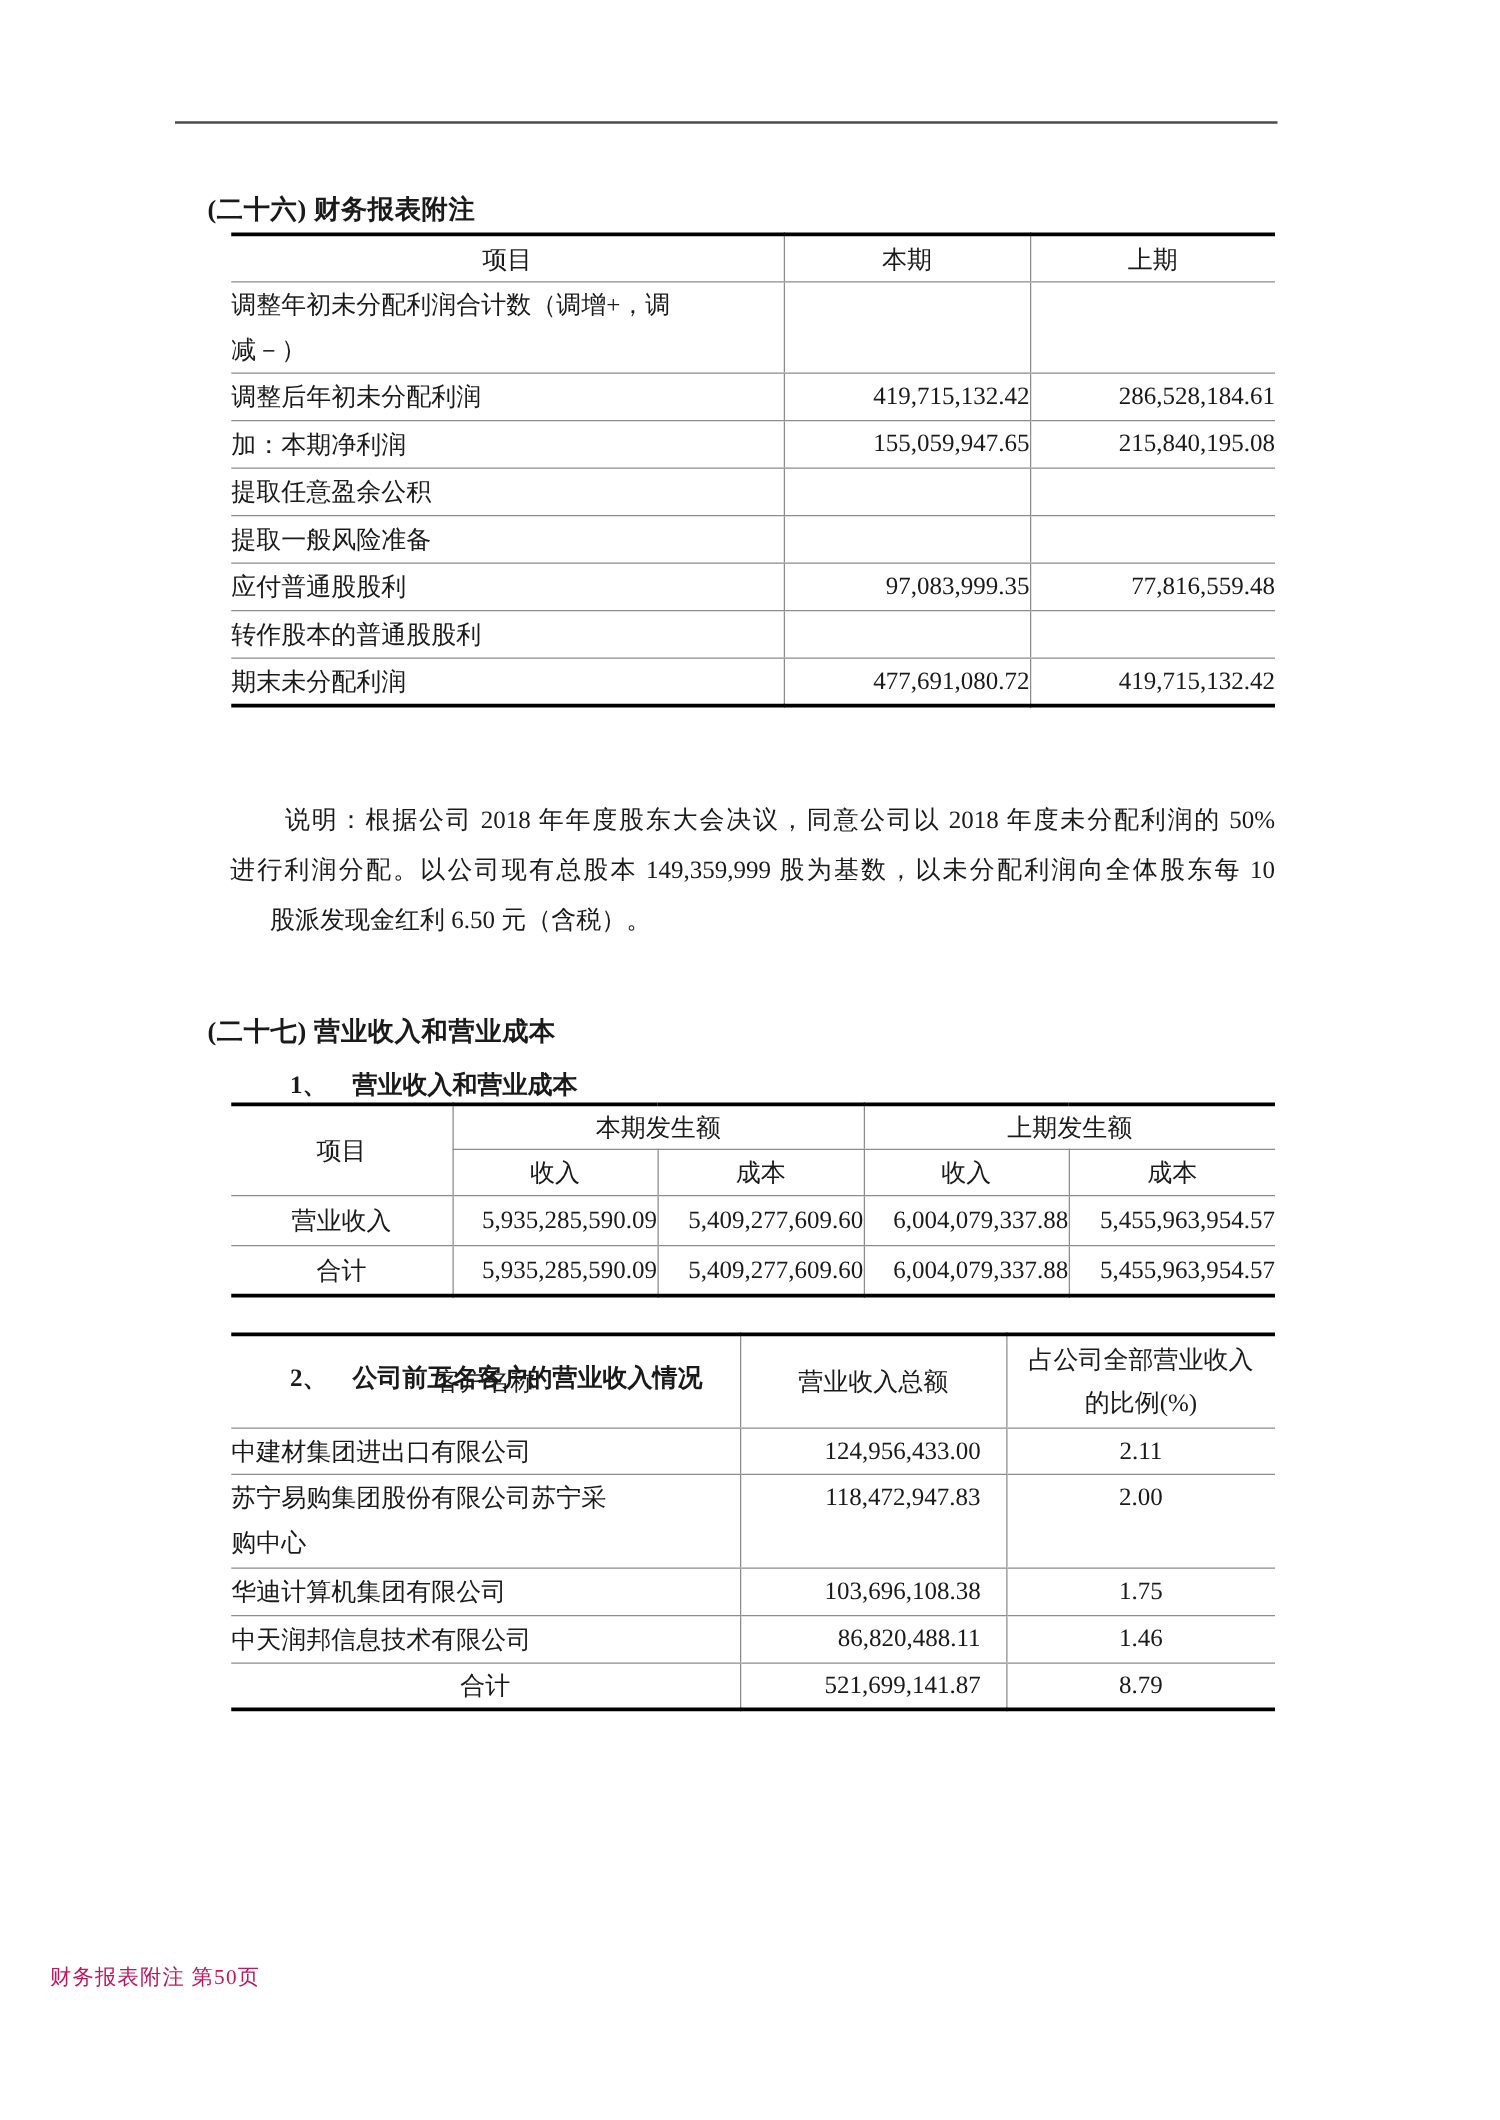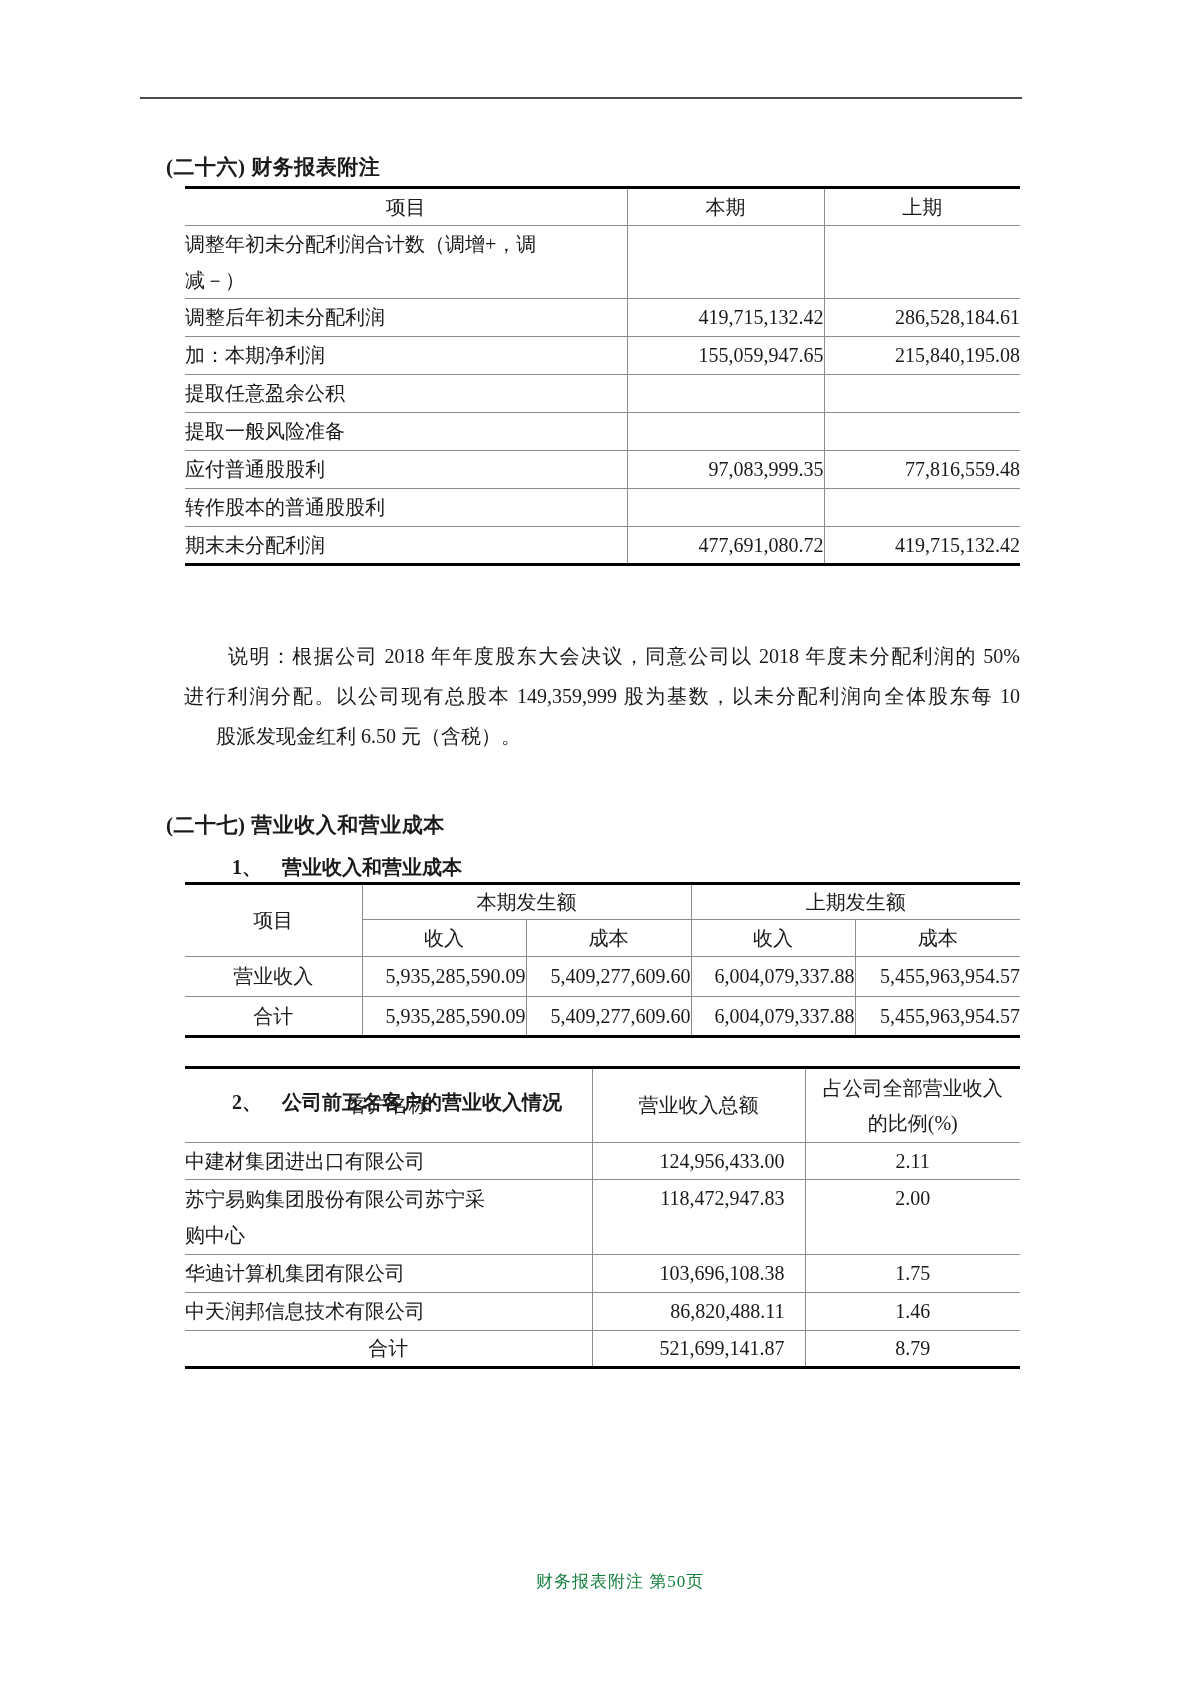--- a/index.html
+++ b/index.html
@@ -37,21 +37,21 @@
   #t2{top:882px;}
   #t3{top:1066px;}
   .note{
     left:184px;top:636px;width:836px;font-size:20px;line-height:40px;
   }
   .note .jline{text-align:justify;text-align-last:justify;white-space:nowrap;}
   .note .jline.indent{padding-left:44px;}
   .note .lline{text-align:left;margin-left:32px;}
   .hdr2line{line-height:35px;text-align:center;}
   .footer{
-    left:0;top:1570px;width:1200px;text-align:center;font-size:17px;color:#15803d;
+    left:0;top:1570px;width:1200px;text-align:left;font-size:17px;color:#be185d;
   }
   .footer .inner{display:inline-block;margin-left:40px;letter-spacing:1px;}
 </style>
 </head>
 <body>
 
 <div class="abs top-rule"></div>
 
 <div class="abs sec-title" id="h26">(二十六) 财务报表附注</div>
 

